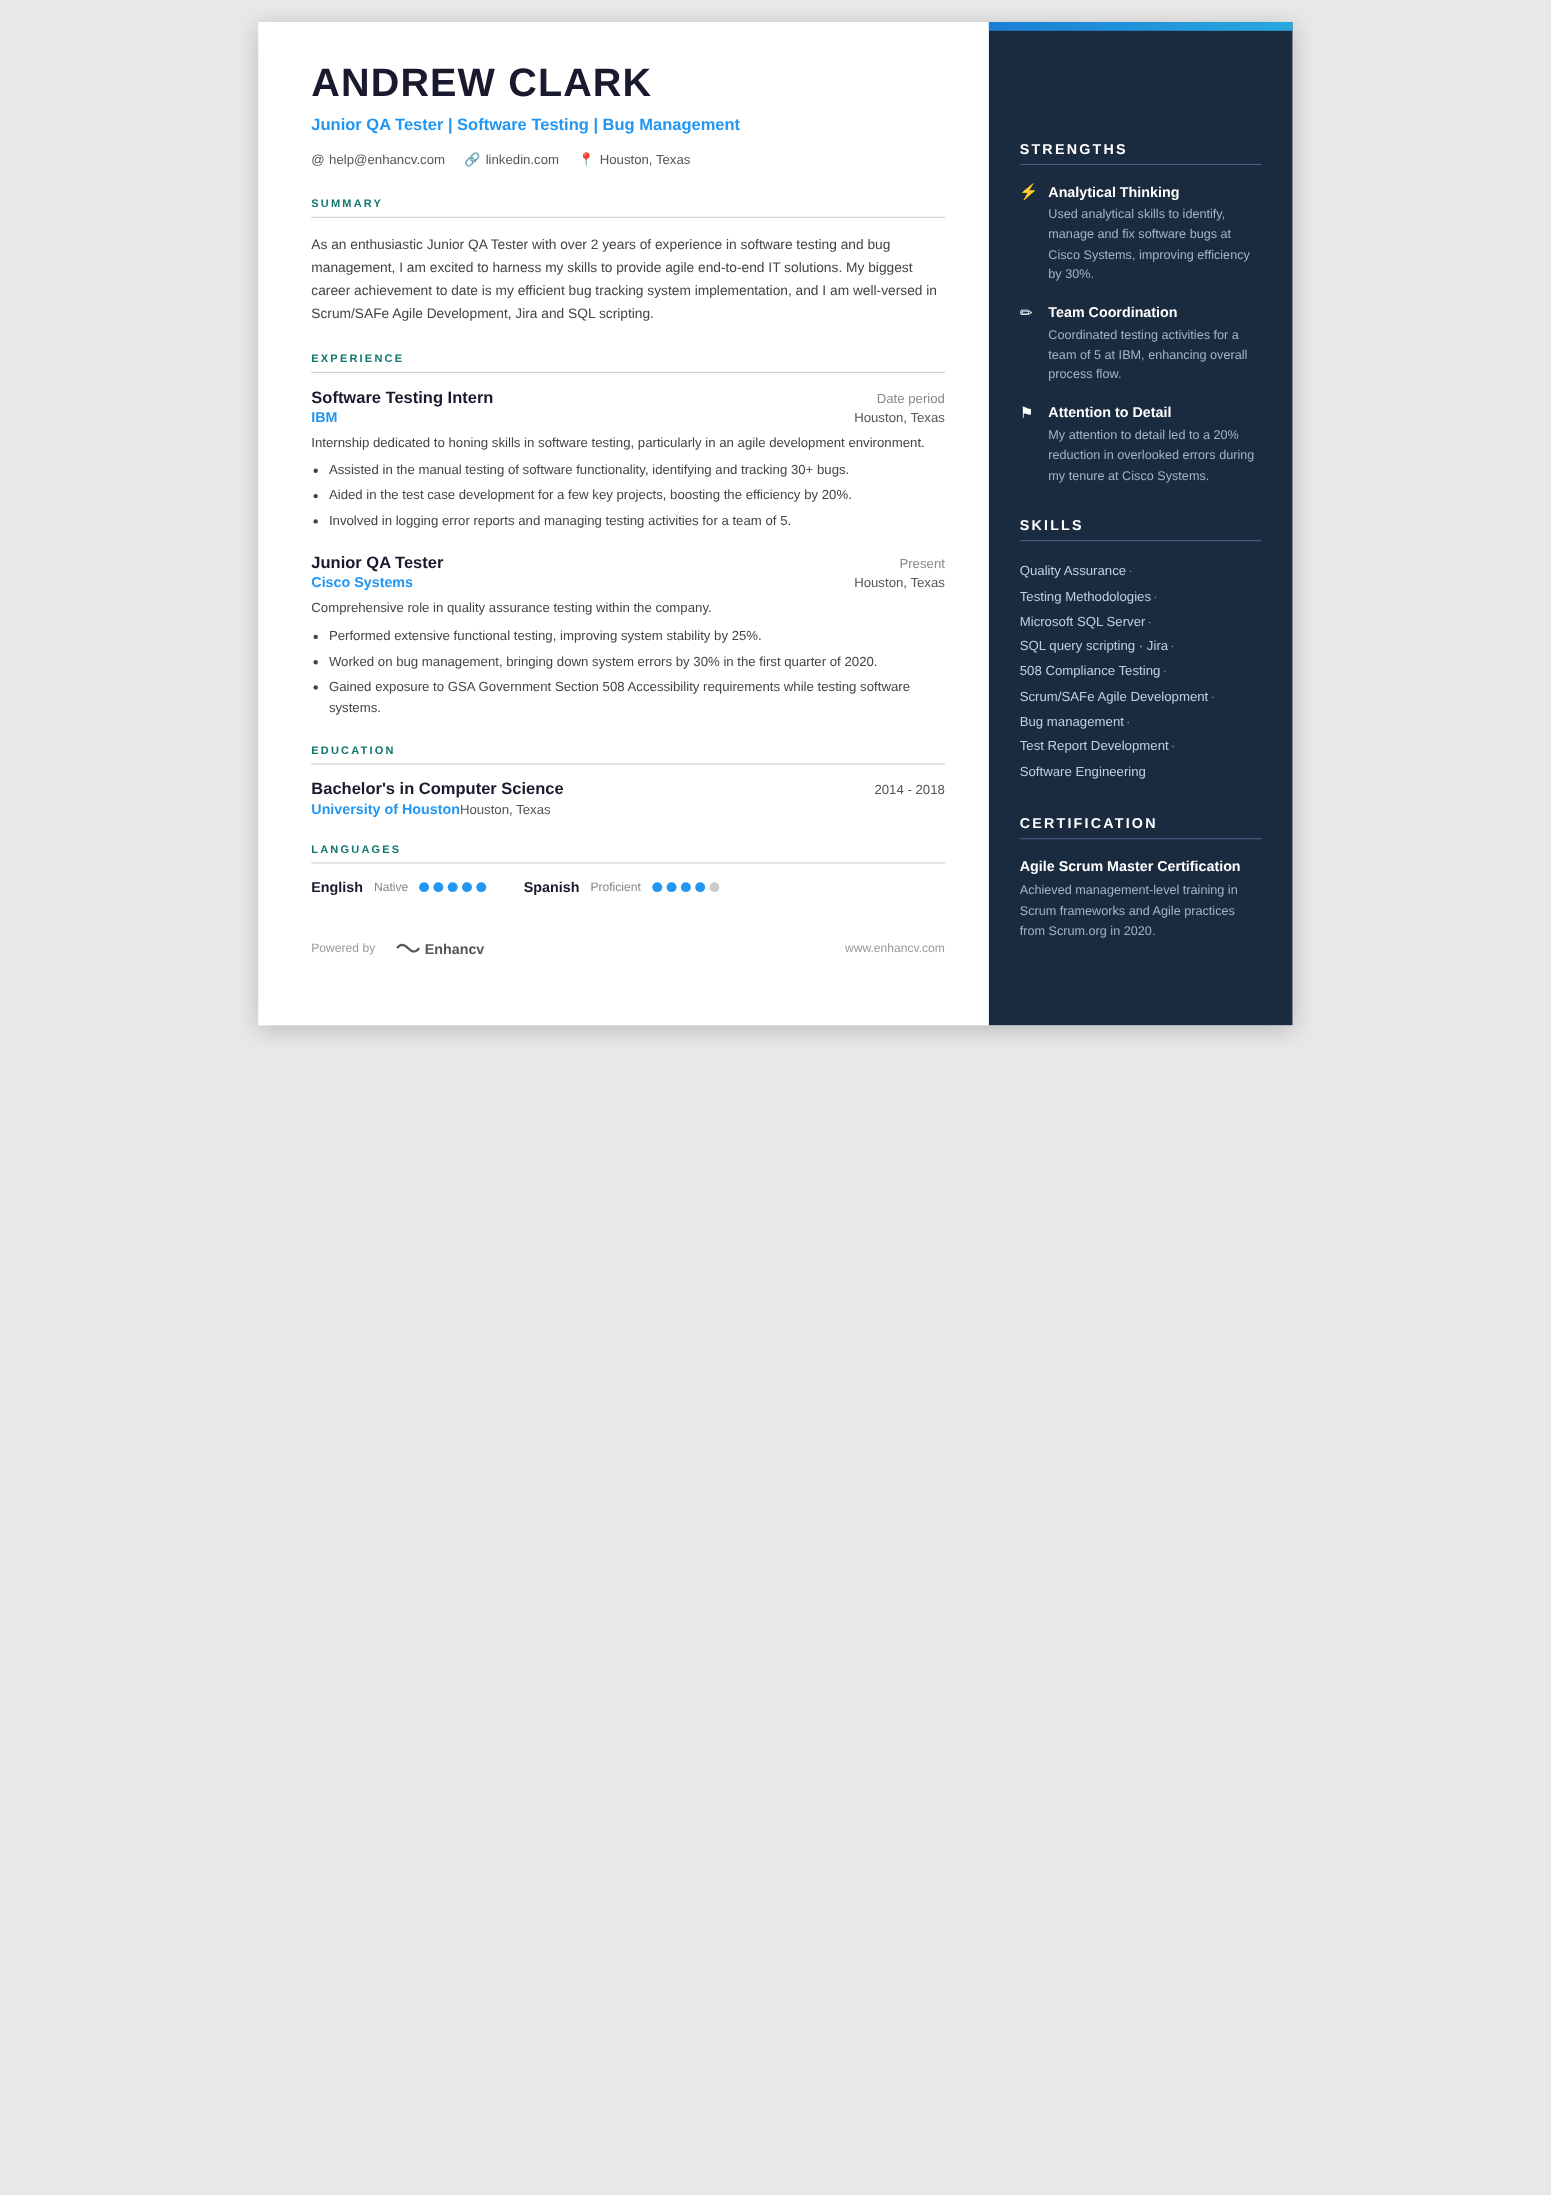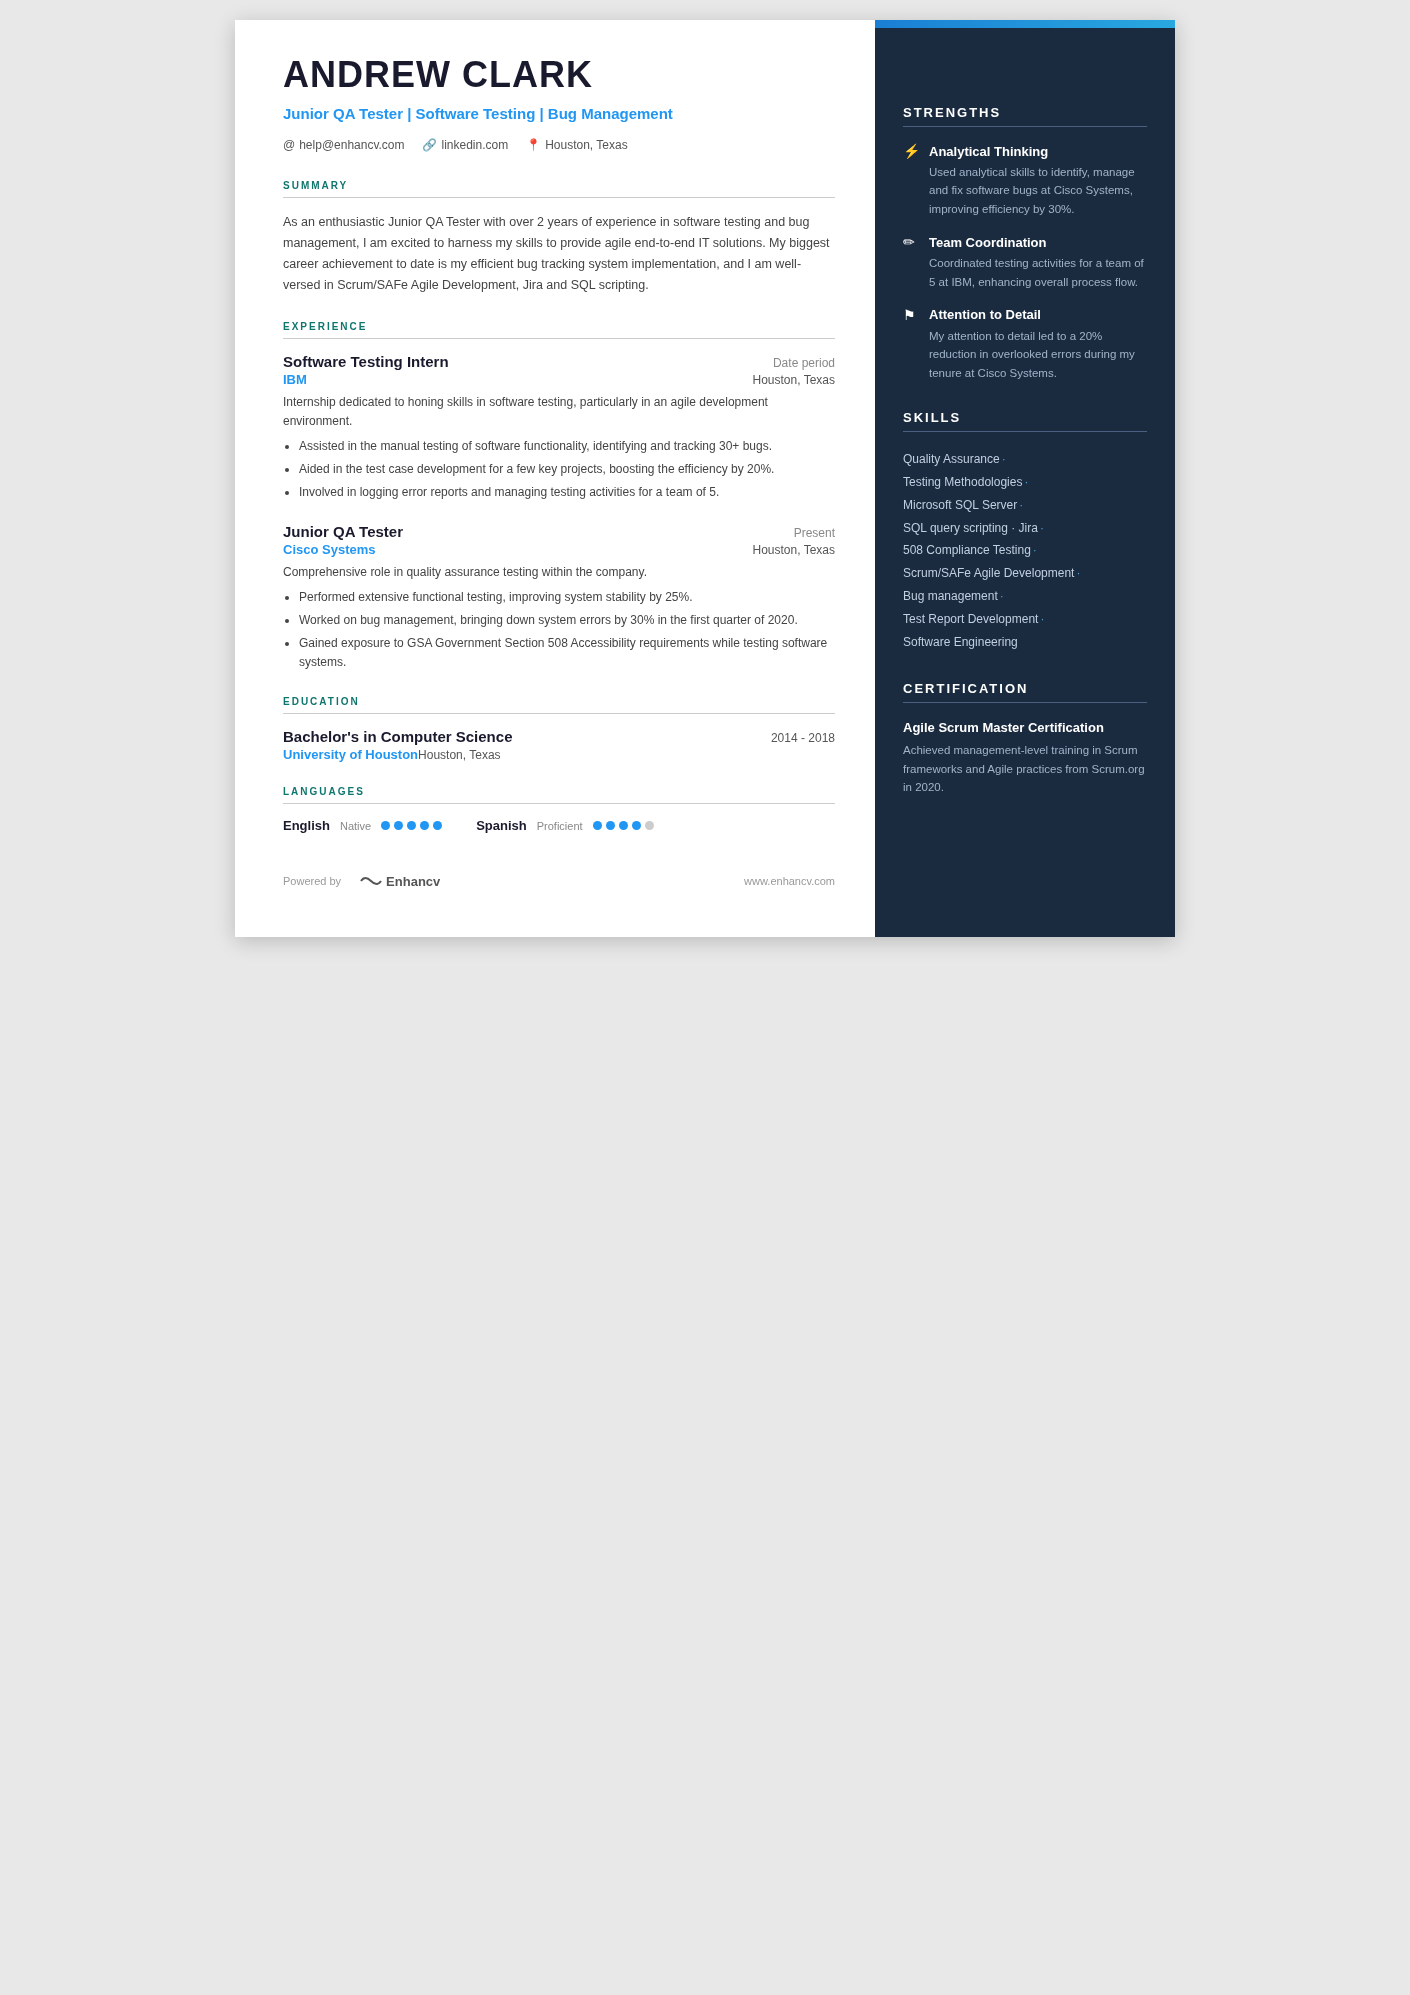--- a/index.html
+++ b/index.html
@@ -212,23 +212,23 @@
       display: flex;
       align-items: flex-end;
       gap: 4px;
       font-size: 13px;
       font-weight: 700;
       color: #555;
     }
 
     
     .right-col {
-      width: 300px;
+      width: 276px;
       background: #1a2a3f;
-      padding: 85px 28px 48px 28px;
+      padding: 108px 28px 48px 28px;
       color: #fff;
     }
     .right-section {
       margin-bottom: 28px;
     }
     .right-section-title {
       font-size: 13px;
       font-weight: 800;
       letter-spacing: 2px;
       text-transform: uppercase;

